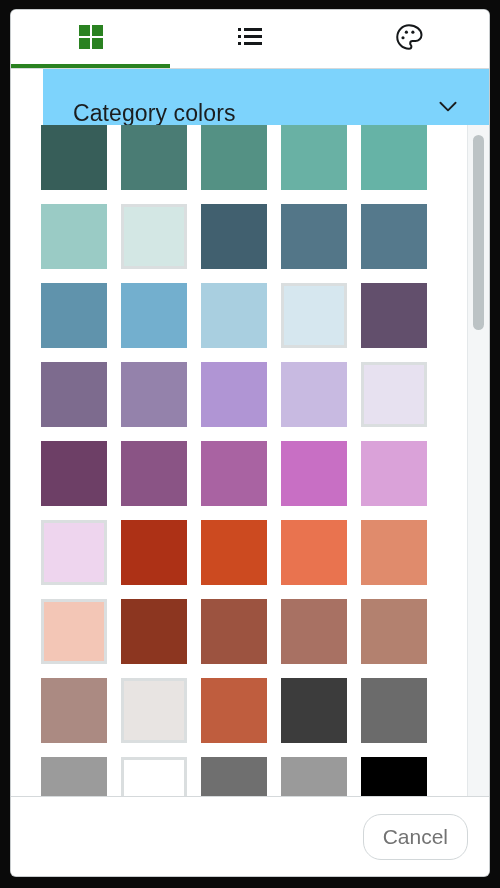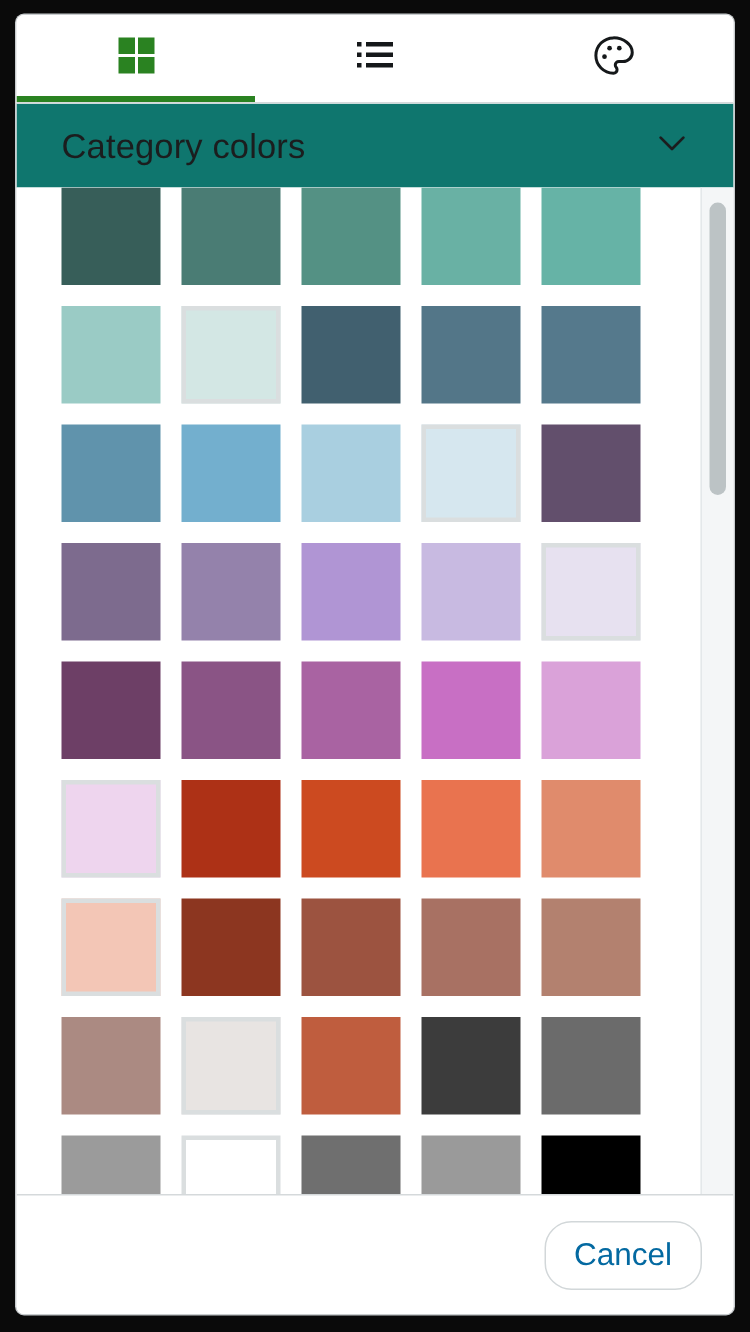--- a/index.html
+++ b/index.html
@@ -62,24 +62,25 @@
     background: transparent;
   }
   .tab.active .tab-underline { background: #2a8221; }
 
   .tab-icon { display: block; }
 
   
   #section-header {
     flex: 0 0 56px;
     display: flex;
-    align-items: center;
+    align-items: flex-end;
     justify-content: space-between;
     padding: 0 24px 0 30px;
-    background: #0f766e;
+    background: #7dd3fc;
+    margin-left: 32px;
   }
 
   #section-title {
     font-size: 23px;
     font-weight: 400;
     color: #1b1d1e;
     letter-spacing: 0.1px;
     line-height: 1;
   }
 
@@ -301,17 +302,17 @@
             <div class="swatch" title="#000000" style="background: rgb(0, 0, 0);"></div>
           </div>
         </div>
 
       <div id="scrollbar-track" style="background: rgb(244, 246, 247);">
         <div id="scrollbar-thumb" style="background: rgb(188, 195, 197);"></div>
       </div>
     </div>
 
     <div id="footer">
-      <button class="btn" id="cancel-button" style="color: #0369a1; border-radius: 18px;">Cancel</button>
+      <button class="btn" id="cancel-button" style="color: #737373; border-radius: 18px;">Cancel</button>
     </div>
 
   </div>
 </div>
 
 </body></html>

